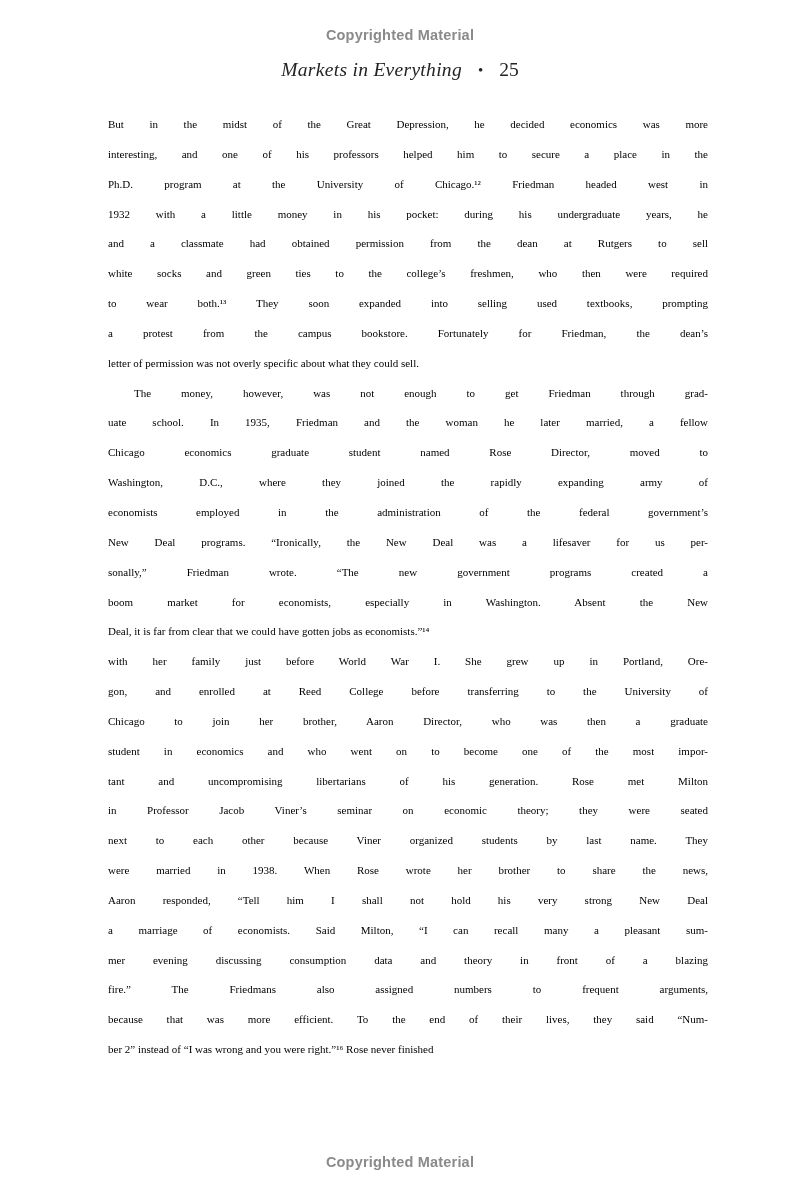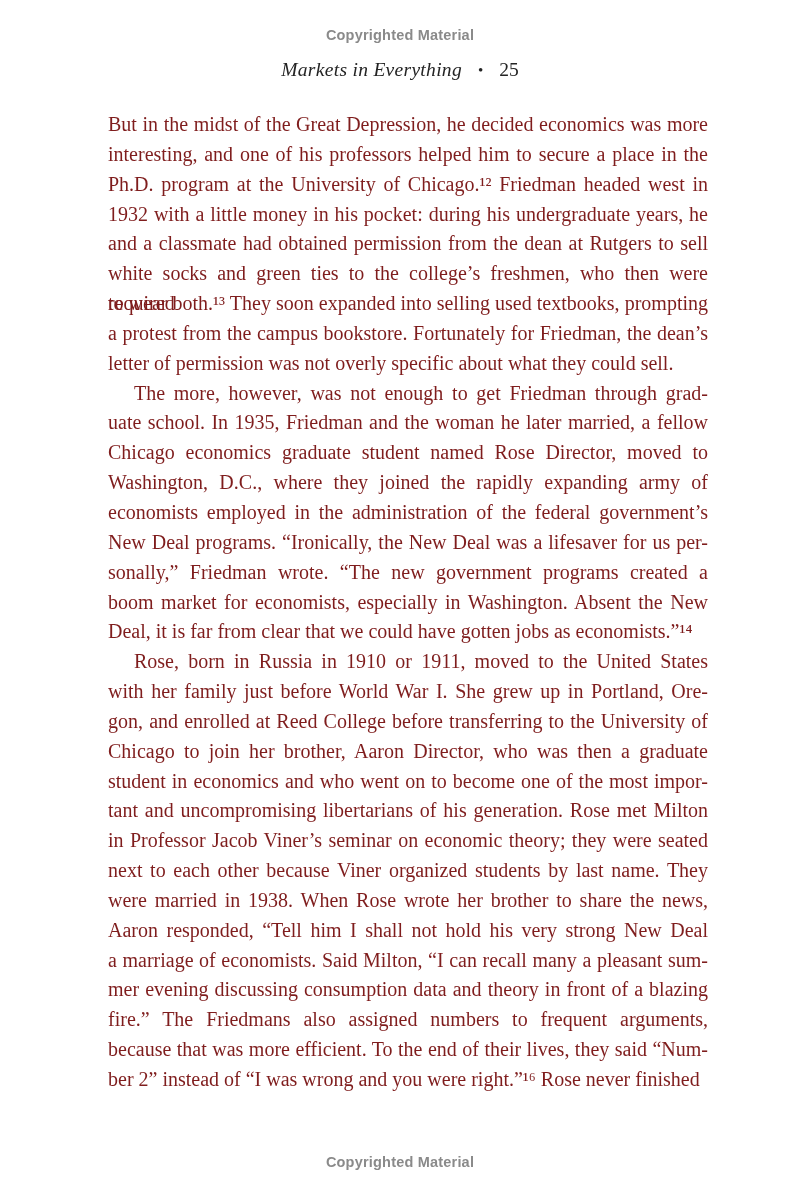--- a/index.html
+++ b/index.html
@@ -61,27 +61,27 @@
     position: absolute;
     top: 110px;
     left: 108px;
     width: 600px;
   }
   .paragraph {
     margin: 0;
     padding: 0;
   }
   .line {
-    font-size: 20px;
+    font-size: 11px;
     line-height: 29.85px;
     height: 29.85px;
     white-space: normal;
     text-align: justify;
     text-align-last: justify;
-    color: #7f1d1d;
+    color: #000000;
   }
   .line.last {
     text-align-last: left;
   }
   .line.indent {
     text-indent: 26px;
   }
 </style>
 </head>
 <body>
@@ -103,32 +103,31 @@
         <div class="line">interesting, and one of his professors helped him to secure a place in the</div>
         <div class="line">Ph.D. program at the University of Chicago.¹² Friedman headed west in</div>
         <div class="line">1932 with a little money in his pocket: during his undergraduate years, he</div>
         <div class="line">and a classmate had obtained permission from the dean at Rutgers to sell</div>
         <div class="line">white socks and green ties to the college’s freshmen, who then were required</div>
         <div class="line">to wear both.¹³ They soon expanded into selling used textbooks, prompting</div>
         <div class="line">a protest from the campus bookstore. Fortunately for Friedman, the dean’s</div>
         <div class="line last">letter of permission was not overly specific about what they could sell.</div>
       </div>
       <div class="paragraph">
-        <div class="line indent">The more, however, was not enough to get Friedman through grad-</div>
+        <div class="line indent">The money, however, was not enough to get Friedman through grad-</div>
         <div class="line">uate school. In 1935, Friedman and the woman he later married, a fellow</div>
         <div class="line">Chicago economics graduate student named Rose Director, moved to</div>
         <div class="line">Washington, D.C., where they joined the rapidly expanding army of</div>
         <div class="line">economists employed in the administration of the federal government’s</div>
         <div class="line">New Deal programs. “Ironically, the New Deal was a lifesaver for us per-</div>
         <div class="line">sonally,” Friedman wrote. “The new government programs created a</div>
         <div class="line">boom market for economists, especially in Washington. Absent the New</div>
         <div class="line last">Deal, it is far from clear that we could have gotten jobs as economists.”¹⁴</div>
       </div>
       <div class="paragraph">
-        <div class="line indent">Rose, born in Russia in 1910 or 1911, moved to the United States</div>
         <div class="line">with her family just before World War I. She grew up in Portland, Ore-</div>
         <div class="line">gon, and enrolled at Reed College before transferring to the University of</div>
         <div class="line">Chicago to join her brother, Aaron Director, who was then a graduate</div>
         <div class="line">student in economics and who went on to become one of the most impor-</div>
         <div class="line">tant and uncompromising libertarians of his generation. Rose met Milton</div>
         <div class="line">in Professor Jacob Viner’s seminar on economic theory; they were seated</div>
         <div class="line">next to each other because Viner organized students by last name. They</div>
         <div class="line">were married in 1938. When Rose wrote her brother to share the news,</div>
         <div class="line">Aaron responded, “Tell him I shall not hold his very strong New Deal</div>
         <div class="line">a marriage of economists. Said Milton, “I can recall many a pleasant sum-</div>

